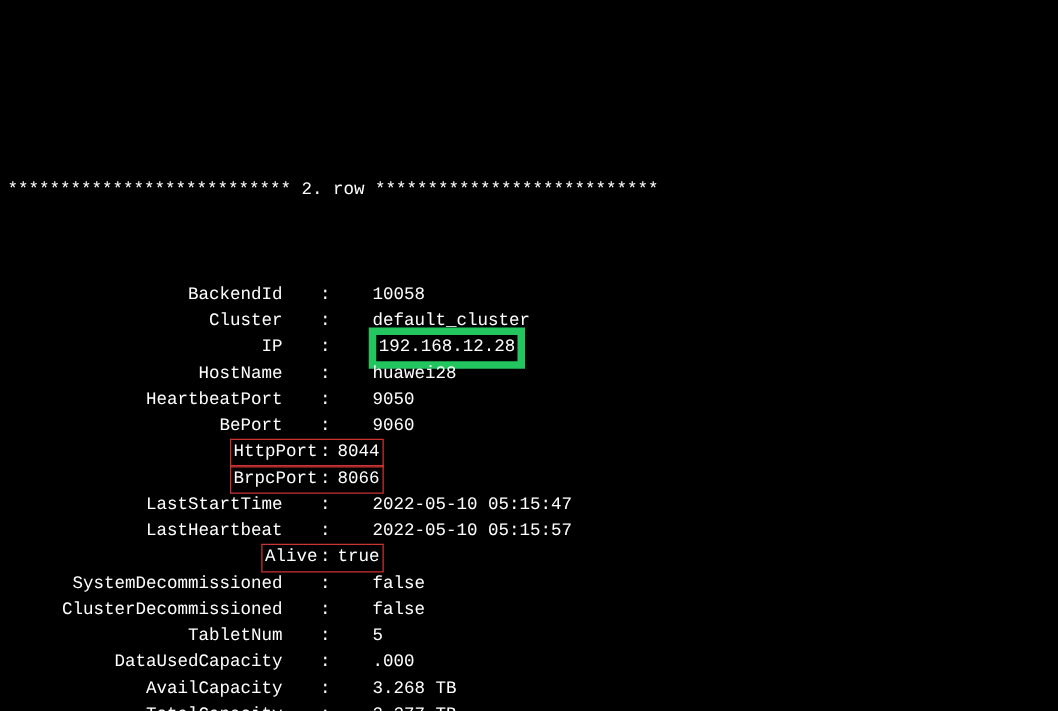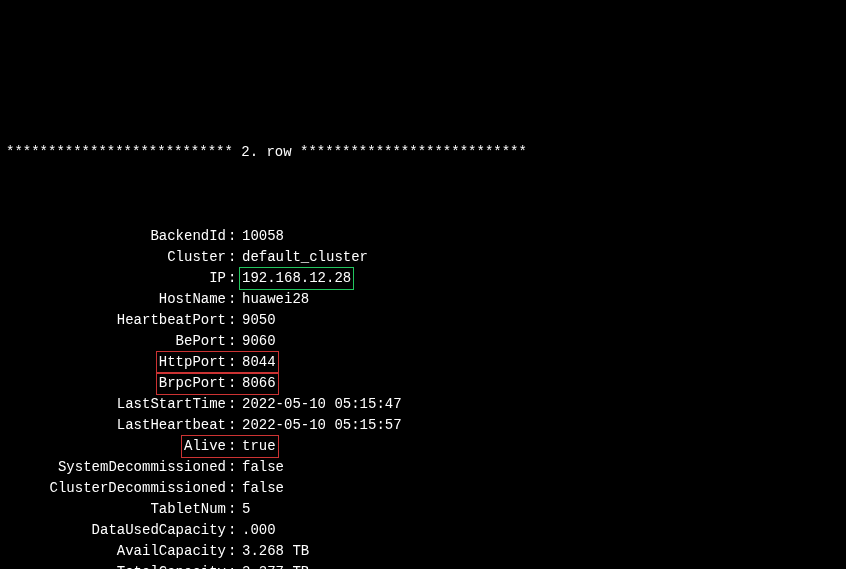--- a/index.html
+++ b/index.html
@@ -18,37 +18,38 @@
       height: 569px;
       overflow: hidden;
     }
     .terminal {
       white-space: pre;
     }
     .row {
       display: flex;
       height: 21px;
       align-items: center;
+      gap: 28px;
     }
     .label {
       width: 220px;
       text-align: right;
       flex-shrink: 0;
     }
     .sep {
       width: 16px;
       text-align: left;
       padding-left: 2px;
       flex-shrink: 0;
     }
     .value {
       text-align: left;
     }
     .boxed {
-      border: 1px solid #22c55e;
+      border: 6px solid #22c55e;
       padding: 0px 2px;
       margin-left: -3px;
     }
     .header-row {
       height: 21px;
       line-height: 21px;
     }
     .partial-row {
       display: flex;
       height: 14px;

